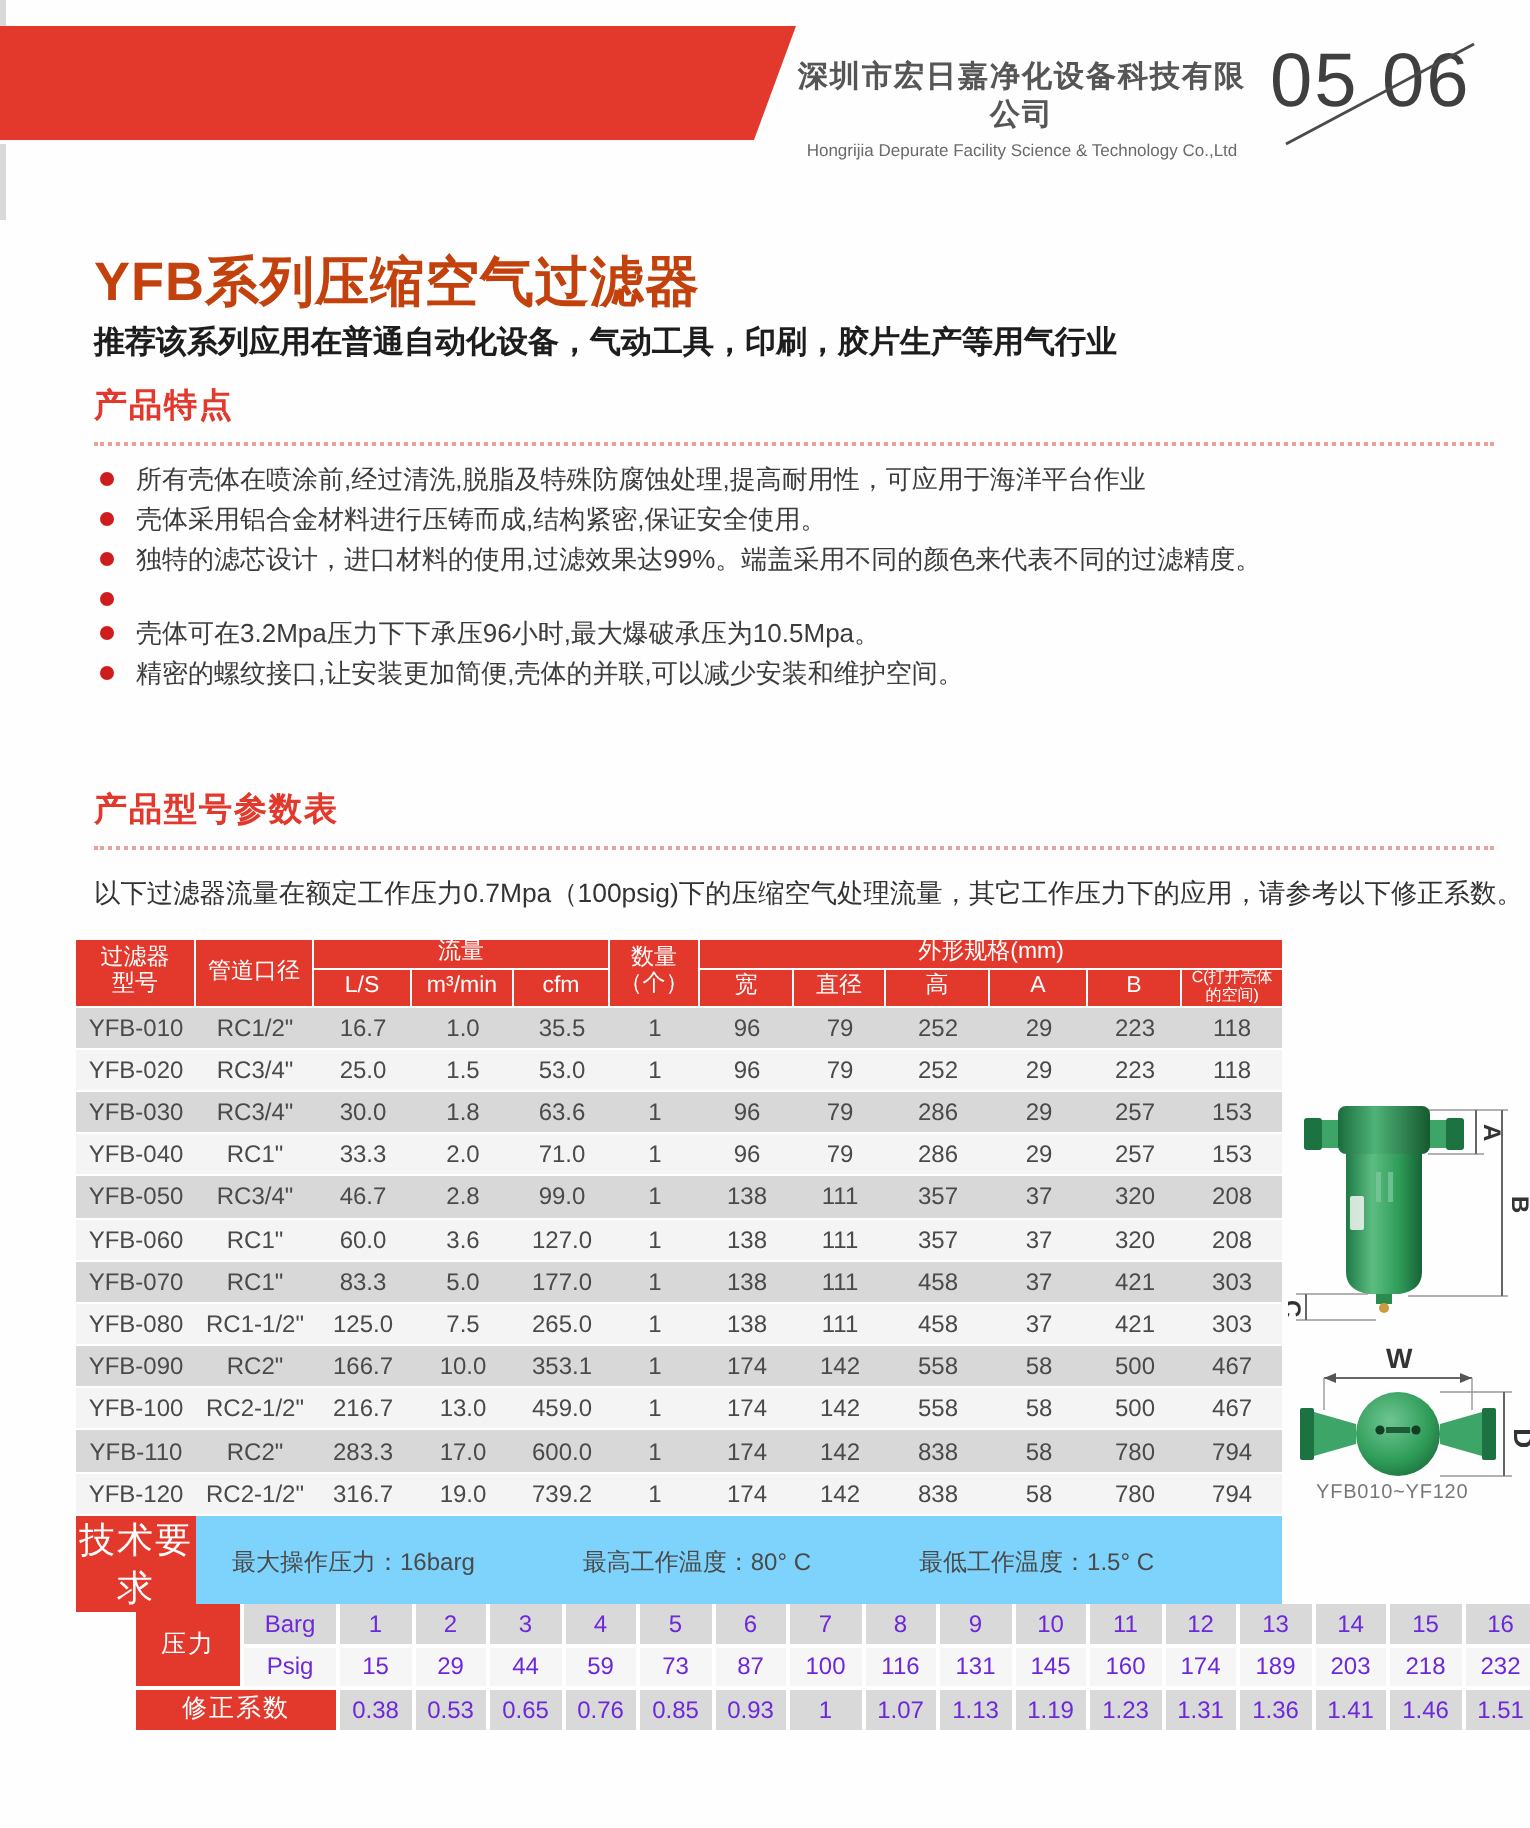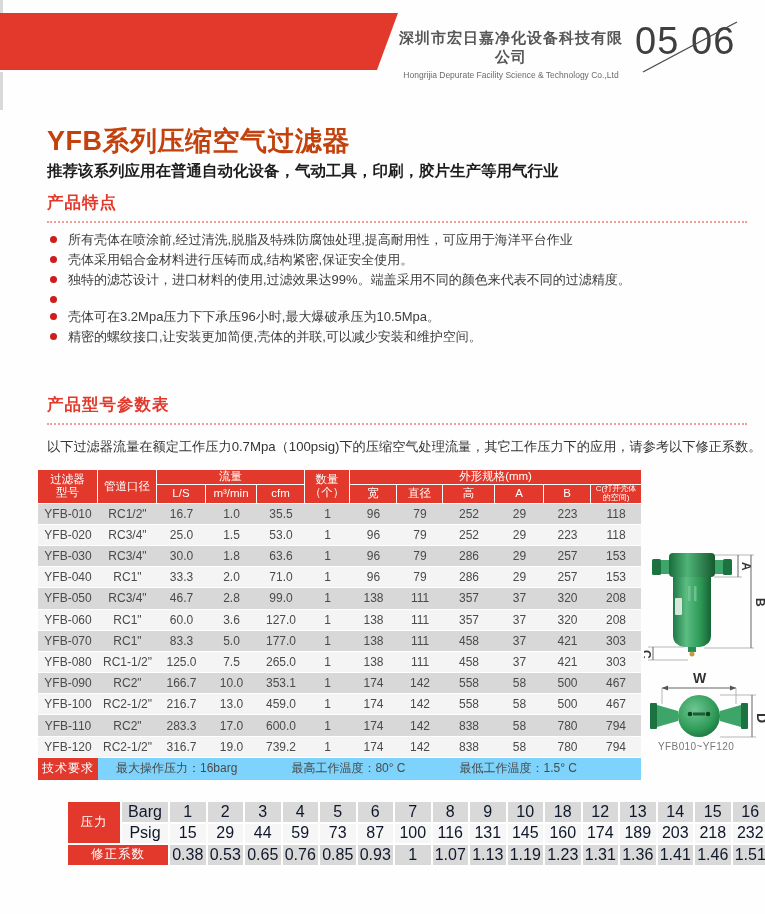--- a/index.html
+++ b/index.html
@@ -54,32 +54,32 @@
   .main-table thead tr { height:15px; }
   .main-table th.tiny { font-size:8px; line-height:1.1; }
   .main-table td {
     font-size:12px; color:#4a4a4a; text-align:center; vertical-align:middle;
     border-bottom:1.5px solid #fff;
   }
   .main-table tbody tr { height:21.2px; }
   .main-table tr.odd td { background:#d8d8d8; }
   .main-table tr.even td { background:#f4f4f4; }
   .main-table tr.tech { height:23px; }
-  .main-table td.tech-label { background:#e2392c; color:#fff; font-size:12px; letter-spacing:1px; }
+  .main-table td.tech-label { background:#e2392c; color:#fff; font-size:18px; letter-spacing:1px; }
   .main-table td.tech-vals { background:#7dd3fc; text-align:left; }
   .main-table td.tech-vals .wrap { display:flex; padding-left:18px; }
   .main-table td.tech-vals span { margin-right:54px; white-space:nowrap; }
   
   .pressure-table {
     position:absolute; left:40px; top:802px; width:703px;
     border-collapse:separate; border-spacing:0; table-layout:fixed;padding-left:28px;
   }
   .pressure-table tr { height:21.5px; }
   .pressure-table td {
-    font-size:16px; color:#0f172a; text-align:center; vertical-align:middle;
+    font-size:12px; color:#6d28d9; text-align:center; vertical-align:middle;
     border-right:2px solid #fff; border-bottom:2px solid #fff;
   }
   .pressure-table td.red { background:#e2392c; color:#fff; font-size:12.5px; letter-spacing:1px; }
   .pressure-table td.g { background:#d9d9d9; }
   .pressure-table td.l { background:#f6f6f6; }
   
   .figure { position:absolute; left:644px; top:548px; width:120px; height:210px; }
   .figure .caption { position:absolute; left:14px; top:193px; font-size:10px; color:#777; letter-spacing:0.4px; }
   .dim { stroke:#666; stroke-width:1; }
   .ext { stroke:#999; stroke-width:0.7; }
@@ -475,21 +475,21 @@
         <td class="g">1</td>
         <td class="g">2</td>
         <td class="g">3</td>
         <td class="g">4</td>
         <td class="g">5</td>
         <td class="g">6</td>
         <td class="g">7</td>
         <td class="g">8</td>
         <td class="g">9</td>
         <td class="g">10</td>
-        <td class="g">18</td>
+        <td class="g">11</td>
         <td class="g">12</td>
         <td class="g">13</td>
         <td class="g">14</td>
         <td class="g">15</td>
         <td class="g">16</td>
       </tr>
       <tr>
         <td class="l">Psig</td>
         <td class="l">15</td>
         <td class="l">29</td>

